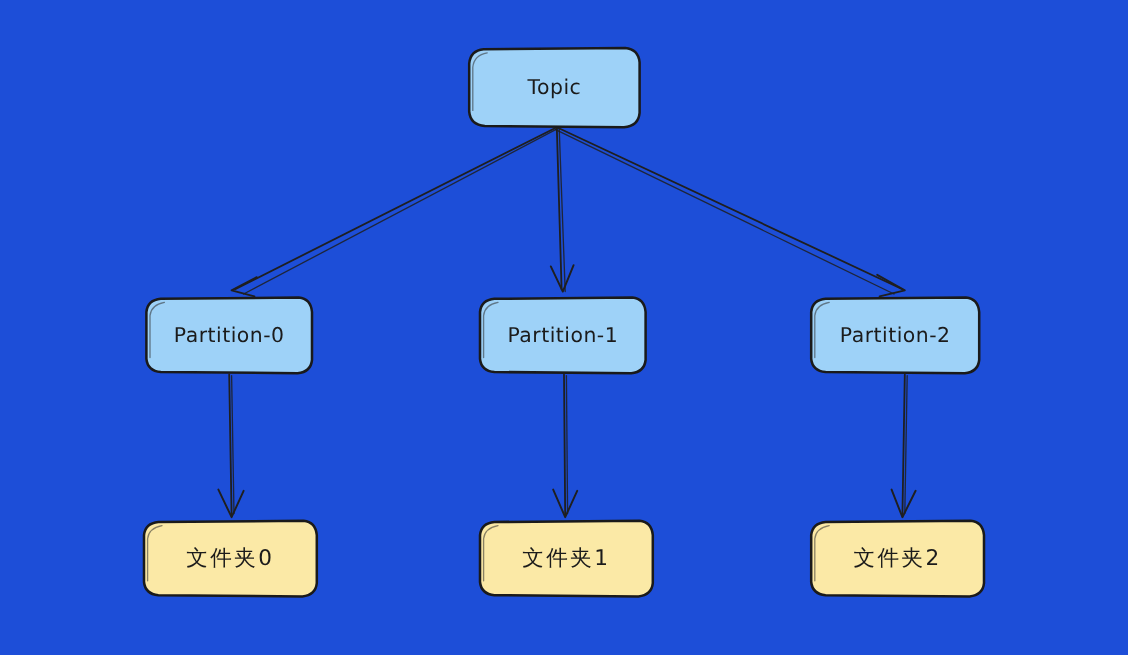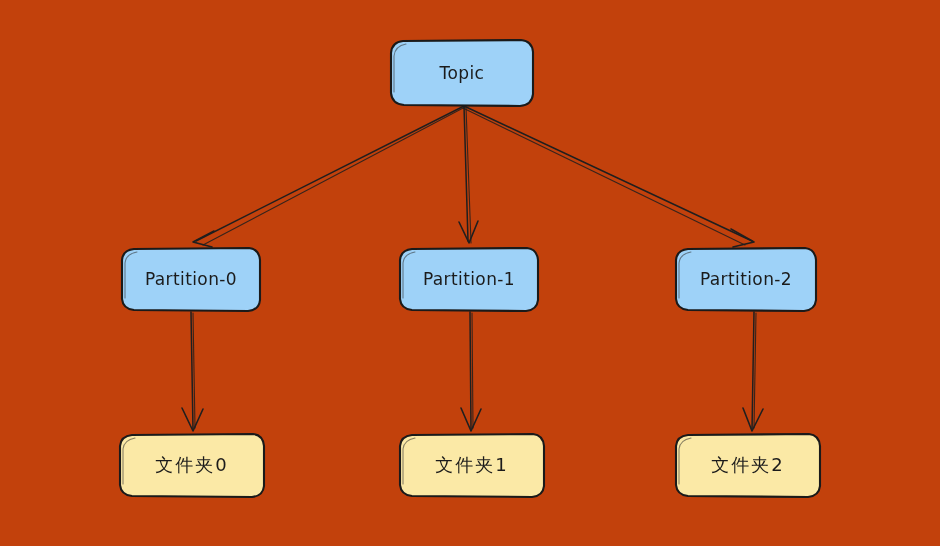--- a/index.html
+++ b/index.html
@@ -4,21 +4,21 @@
 <style>
   html, body {
     margin: 0;
     padding: 0;
     background: #ffffff;
   }
   #canvas {
     position: relative;
     width: 940px;
     height: 546px;
-    background: #c2410c;
+    background: #1d4ed8;
     overflow: hidden;
     font-family: "DejaVu Sans", "Liberation Sans", sans-serif;
   }
   #diagram-svg {
     position: absolute;
     left: 0;
     top: 0;
     width: 940px;
     height: 546px;
   }

